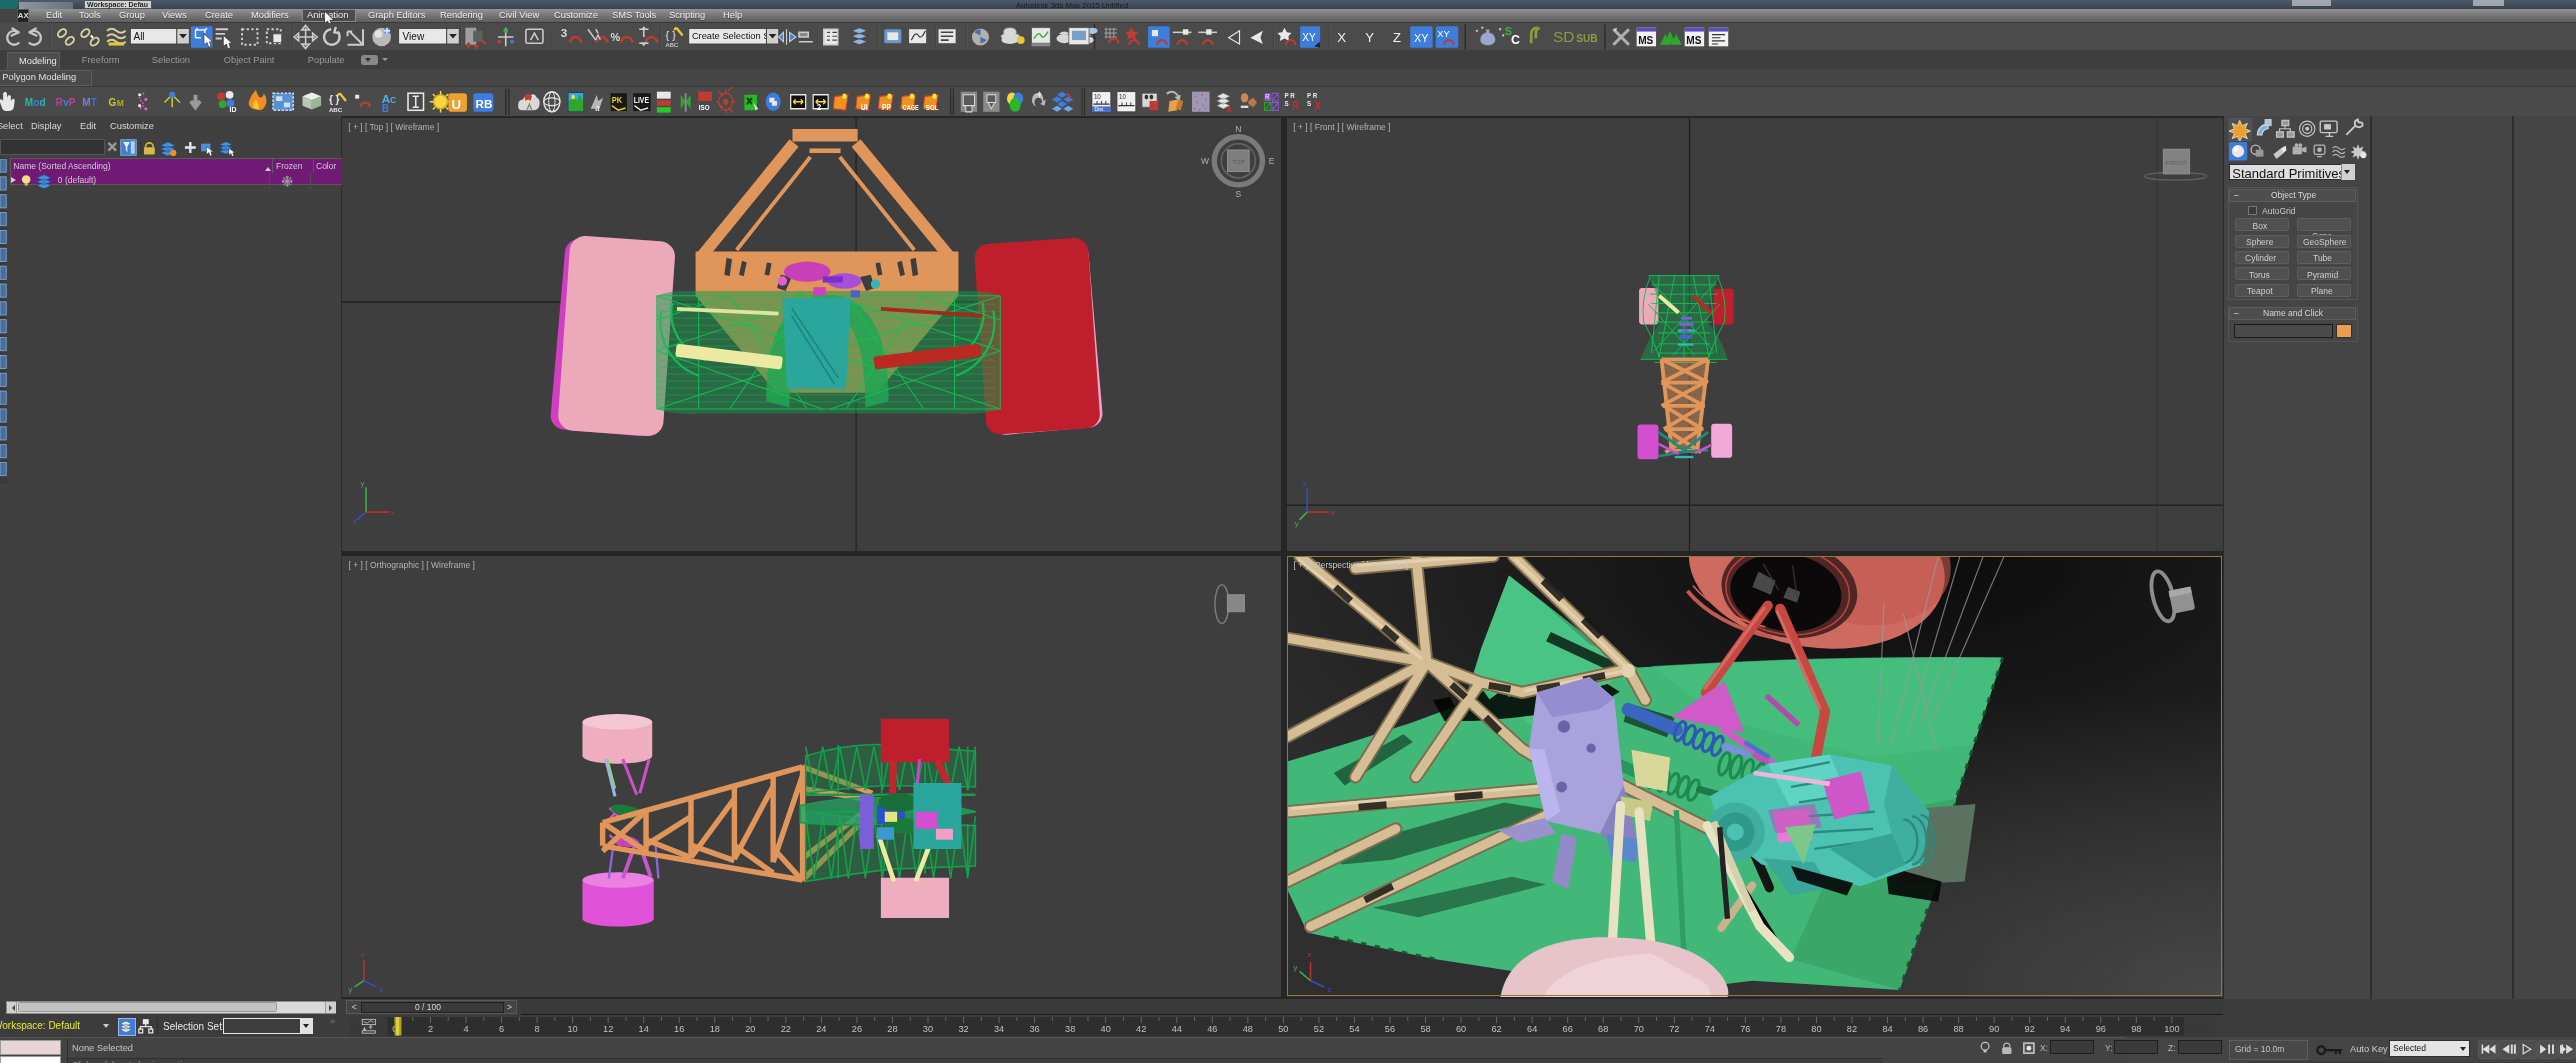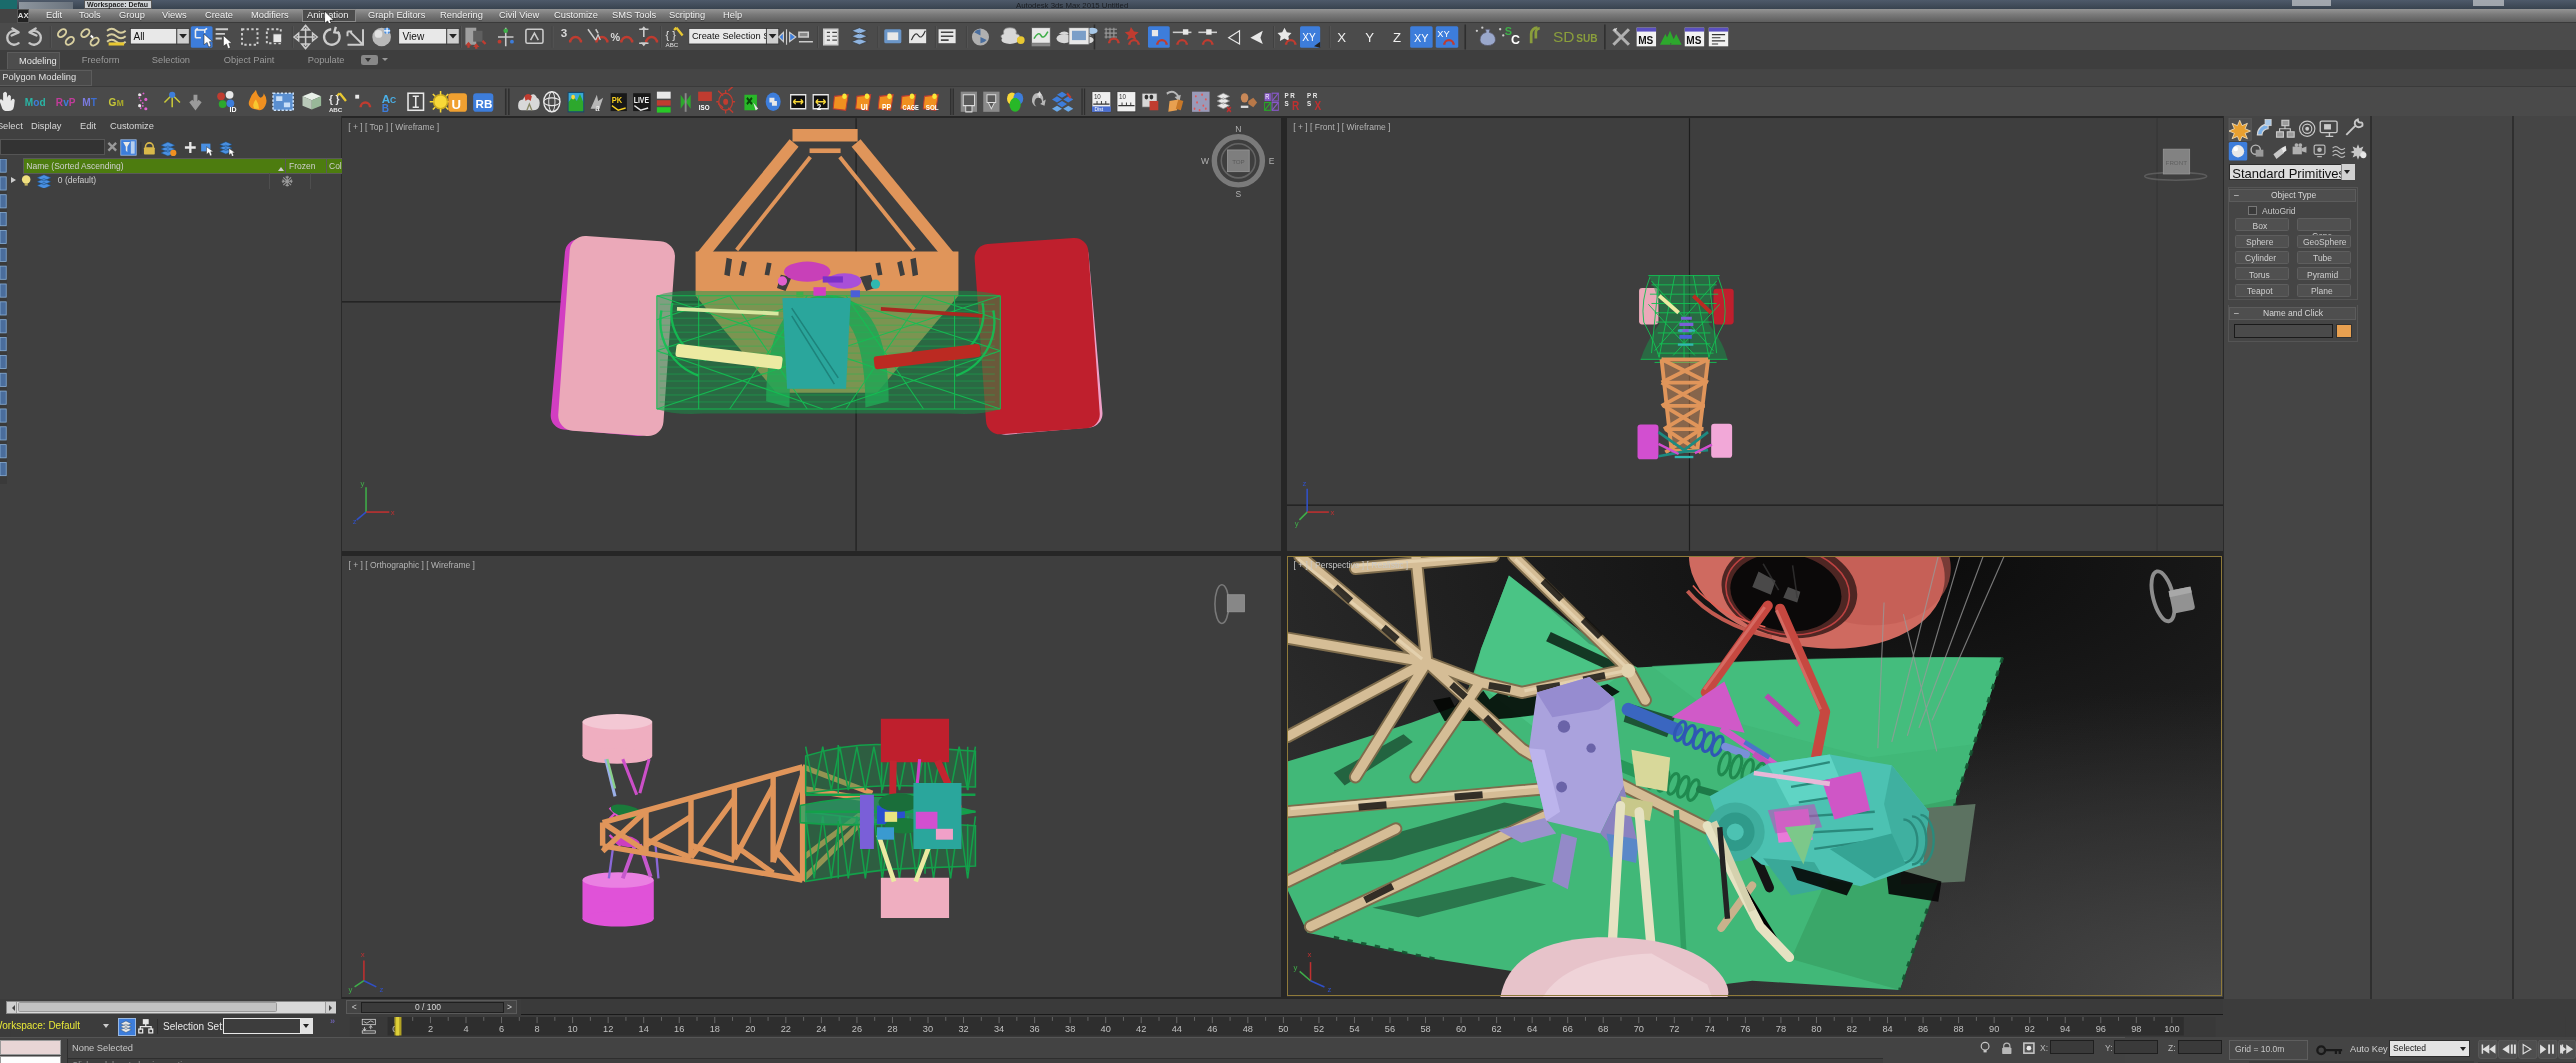--- a/index.html
+++ b/index.html
@@ -462,21 +462,21 @@
   <path d="M52,10 a5,5 0 0,1 10,0 v2 h-10 z" fill="none" stroke="#d8b84a" stroke-width="2"></path>
         <rect x="50" y="11" width="14" height="9" rx="1" fill="#d8b84a"></rect>
   <path d="M72,8 l9,-4 9,4 -9,4 z m0,5 l9,-4 9,4 -9,4 z m0,5 l9,-4 9,4 -9,4 z" fill="#4a90e2" stroke="#1a4a7a" stroke-width="0.7"></path>
         <circle cx="88" cy="18" r="4" fill="#f09020"></circle>
   <path d="M103,11 h14 m-7,-7 v14" stroke="#e8e8e8" stroke-width="3"></path>
   <path d="M124,6 h12 v10 h-12 z" fill="#4a90e2"></path>
         <path d="M131,10 l0,10 3,-2.5 1.5,4.5 2.5,-1 -1.5,-4.5 3.5,0 z" fill="#fff" stroke="#222" stroke-width="0.6"></path>
   <path d="M148,7 l8,-3.5 8,3.5 -8,3.5 z m0,4.5 l8,-3.5 8,3.5 -8,3.5 z m0,4.5 l8,-3.5 8,3.5 -8,3.5 z" fill="#4a90e2" stroke="#1a4a7a" stroke-width="0.7"></path>
         <path d="M160,12 l0,9 2.7,-2.2 1.3,4 2.2,-0.9 -1.3,-4 3.1,0 z" fill="#fff" stroke="#222" stroke-width="0.6"></path>
  </svg>
- <div class="abs" style="left:23px;top:42px;width:334px;height:16px;background:#4d7c0f;border:0.8px solid #5a5a5a">
+ <div class="abs" style="left:10px;top:42px;width:334px;height:27px;background:#701a75;border:0.8px solid #5a5a5a">
    <div class="abs txt" style="left:2.3px;top:1.6px;color:#d0d0d0">Name (Sorted Ascending)</div>
    <div class="abs" style="left:254px;top:4.7px;width:0;height:0;border:3.1px solid transparent;border-bottom:4.7px solid #ccc"></div>
    <div class="abs" style="left:261px;top:0;width:0.8px;height:14px;background:#5a5a5a"></div>
    <div class="abs txt" style="left:265px;top:1.6px;color:#d0d0d0">Frozen</div>
    <div class="abs" style="left:302px;top:0;width:0.8px;height:14px;background:#5a5a5a"></div>
    <div class="abs txt" style="left:305px;top:1.6px;color:#d0d0d0">Color</div>
  </div>
  <div class="abs" style="left:7.8px;top:57px;width:276px;height:16.3px">
    <div class="abs" style="left:3.1px;top:3.9px;width:0;height:0;border:3.9px solid transparent;border-left:5.4px solid #ccc"></div>
    <svg class="abs" style="left:12.4px;top:0.8px" width="34" height="14.7" viewBox="0 0 44 19">

